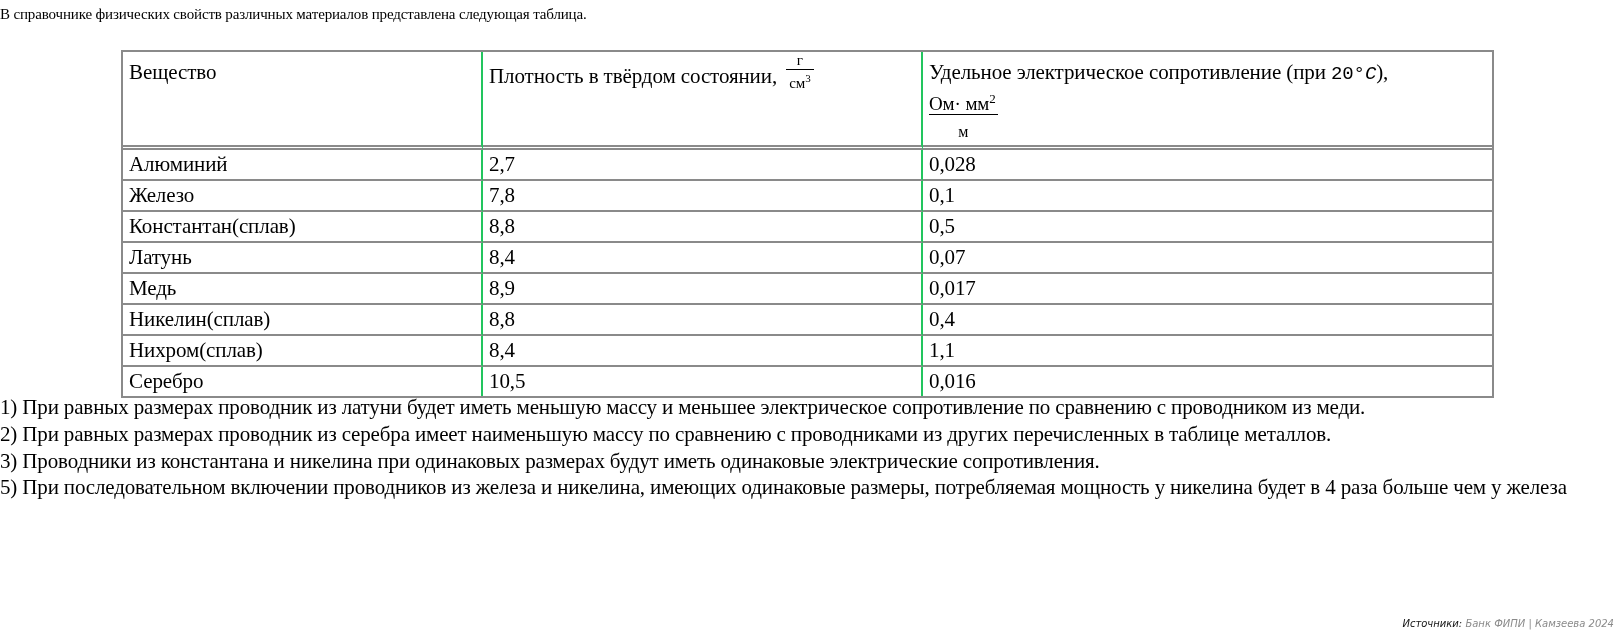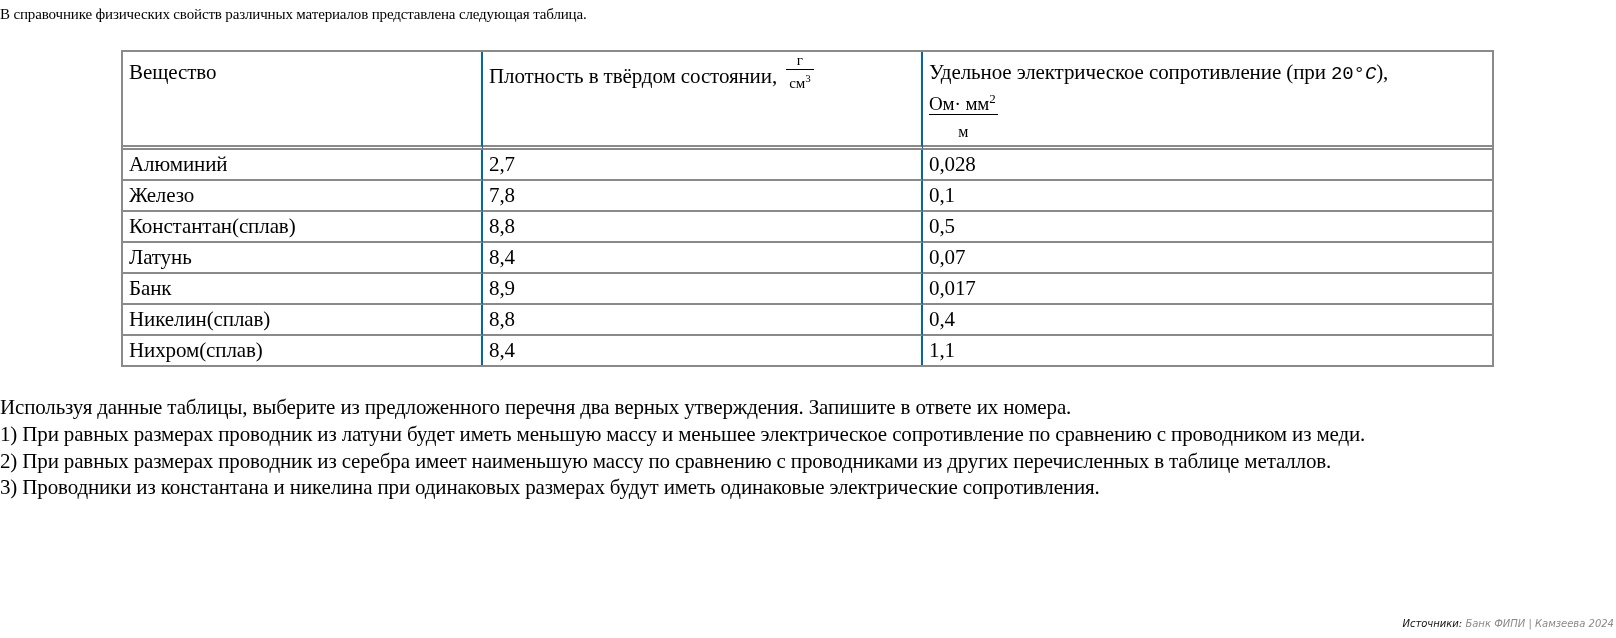--- a/index.html
+++ b/index.html
@@ -33,21 +33,21 @@
     border-spacing: 0;
     border: 2px solid #8a8a8a;
     font-size: 21px;
     letter-spacing: -0.1px;
   }
   table.props th, table.props td {
     text-align: left;
     vertical-align: top;
     font-weight: normal;
     padding: 0 6px;
-    border-right: 2px solid #0369a1;
+    border-right: 2px solid #22c55e;
     border-bottom: 2px solid #8a8a8a;
     line-height: 29px;
     height: 29px;
   }
   table.props th:last-child, table.props td:last-child {
     border-right: none;
   }
   table.props tr:last-child td {
     border-bottom: none;
   }
@@ -174,39 +174,44 @@
       <td>Константан(сплав)</td>
       <td>8,8</td>
       <td>0,5</td>
     </tr>
     <tr>
       <td>Латунь</td>
       <td>8,4</td>
       <td>0,07</td>
     </tr>
     <tr>
-      <td>Банк</td>
+      <td>Медь</td>
       <td>8,9</td>
       <td>0,017</td>
     </tr>
     <tr>
       <td>Никелин(сплав)</td>
       <td>8,8</td>
       <td>0,4</td>
     </tr>
     <tr>
       <td>Нихром(сплав)</td>
       <td>8,4</td>
       <td>1,1</td>
     </tr>
+    <tr>
+      <td>Серебро</td>
+      <td>10,5</td>
+      <td>0,016</td>
+    </tr>
   </tbody>
 </table>
 
 <div class="question">
-  <p>Используя данные таблицы, выберите из предложенного перечня два верных утверждения. Запишите в ответе их номера.</p>
   <p>1) При равных размерах проводник из латуни будет иметь меньшую массу и меньшее электрическое сопротивление по сравнению с проводником из меди.</p>
   <p>2) При равных размерах проводник из серебра имеет наименьшую массу по сравнению с проводниками из других перечисленных в таблице металлов.</p>
   <p>3) Проводники из константана и никелина при одинаковых размерах будут иметь одинаковые электрические сопротивления.</p>
+  <p>5) При последовательном включении проводников из железа и никелина, имеющих одинаковые размеры, потребляемая мощность у никелина будет в 4 раза больше чем у железа</p>
 </div>
 
 <div class="source">
   <span class="lbl">Источники:</span><span class="val"> Банк ФИПИ | Камзеева 2024</span>
 </div>
 
 </body></html>

